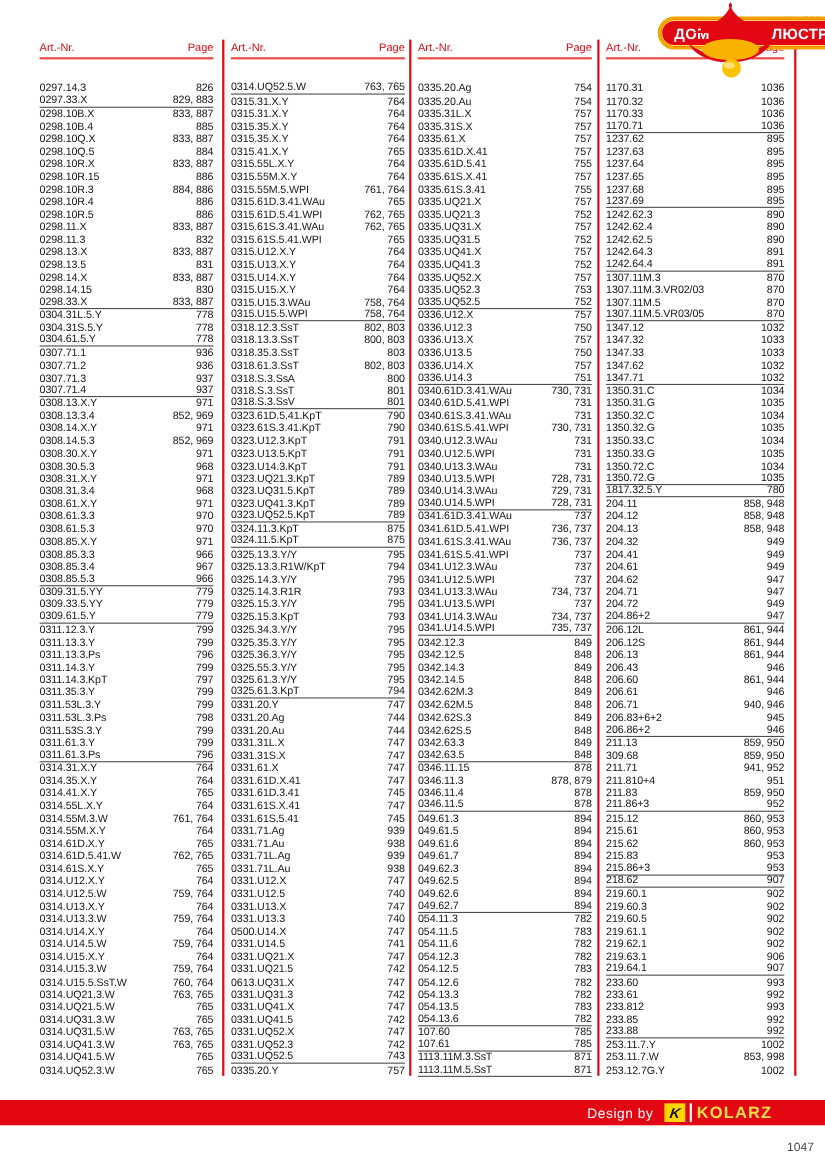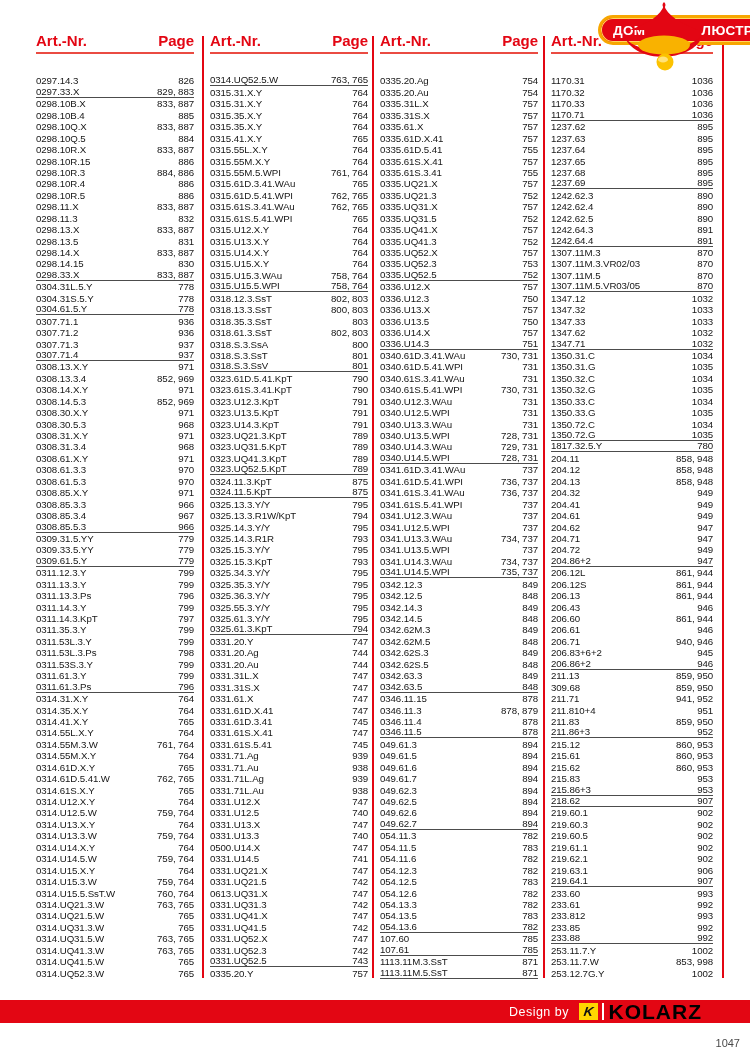--- a/index.html
+++ b/index.html
@@ -4,21 +4,21 @@
 <style>
   html,body{margin:0;padding:0;background:#fff;}
   body{width:750px;height:1060px;position:relative;overflow:hidden;
        font-family:"Liberation Sans","DejaVu Sans",sans-serif;
        -webkit-font-smoothing:antialiased;}
   .page{position:absolute;inset:0;background:#ffffff;}
 
   
   .col{position:absolute;top:36px;}
   .col-head{display:flex;justify-content:space-between;align-items:flex-end;
-            color:#e30613;font-weight:bold;font-size:15px;height:13px;text-align:right;}
+            color:#e30613;font-weight:normal;font-size:10px;height:13px;text-align:right;}
   .col-rule{height:2px;background:#ea4b42;margin-top:3px;}
   .col-list{margin-top:21px;}
   .row{height:11.44px;display:flex;justify-content:space-between;align-items:flex-end;
        font-size:9.7px;color:#161616;letter-spacing:-0.1px;box-sizing:border-box;}
   .row.group-end{border-bottom:1.5px solid #4c4c4c;}
   .row .art{white-space:nowrap;}
   .row .pg{white-space:nowrap;}
   .vsep{position:absolute;top:36px;width:1.5px;height:942px;background:#e30613;}
 
   
@@ -36,21 +36,21 @@
   
   .footer-bar{position:absolute;left:0;top:1000px;width:750px;height:23px;background:#e30613;
               display:flex;justify-content:flex-end;align-items:center;padding-right:48px;
               box-sizing:border-box;}
   .design-by{color:#fff;font-size:12.5px;letter-spacing:0.5px;margin-right:10px;}
   .kolarz-box{width:19px;height:17px;background:#ffd500;display:flex;align-items:center;
               justify-content:center;margin-right:4px;}
   .kolarz-box span{color:#111;font-weight:900;font-style:italic;font-size:13px;
                    transform:skewX(-8deg);line-height:1;}
   .kolarz-div{width:1.5px;height:17px;background:#fff;margin-right:5px;}
-  .kolarz-word{color:#000000;font-weight:bold;font-size:21px;letter-spacing:1px;text-align:right;}
+  .kolarz-word{color:#fde047;font-weight:bold;font-size:15px;letter-spacing:1px;text-align:right;}
   .page-num{position:absolute;top:1037px;right:10px;font-size:11px;color:#4a4a4a;}
 </style>
 </head>
 <body>
 
 <div class="page">
 
   <div class="col" style="left:36px;width:158px;">
     <div class="col-head">
       <span>Art.-Nr.</span>

